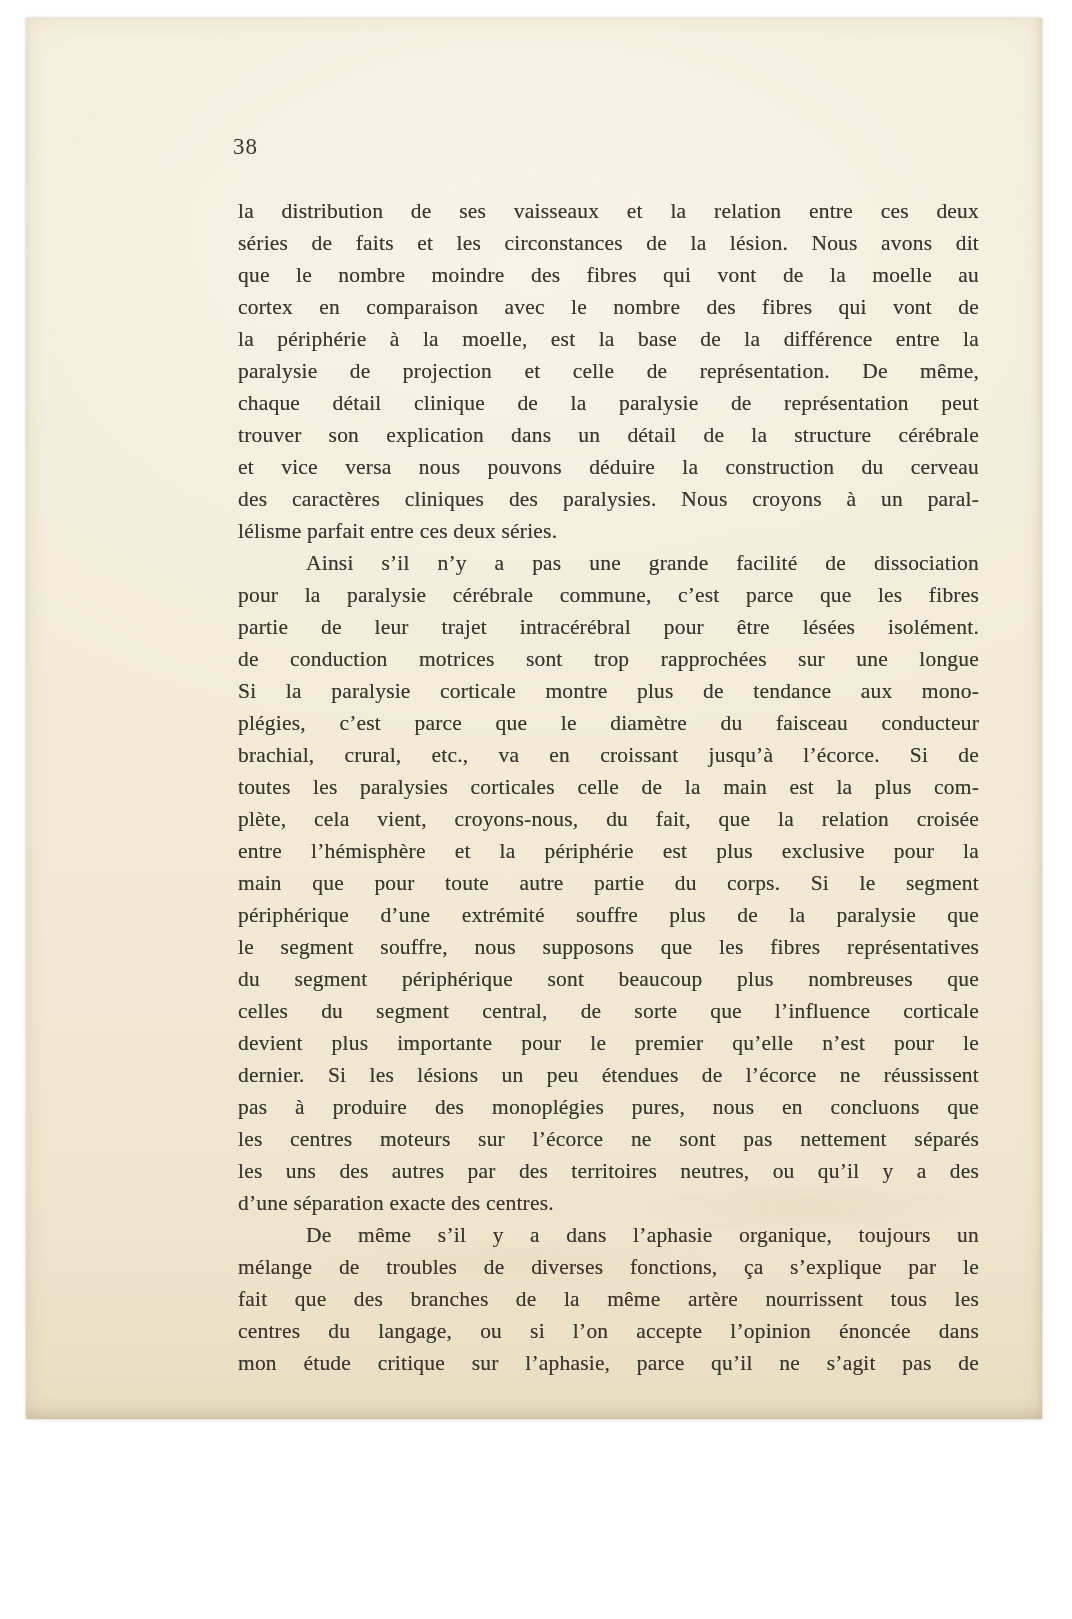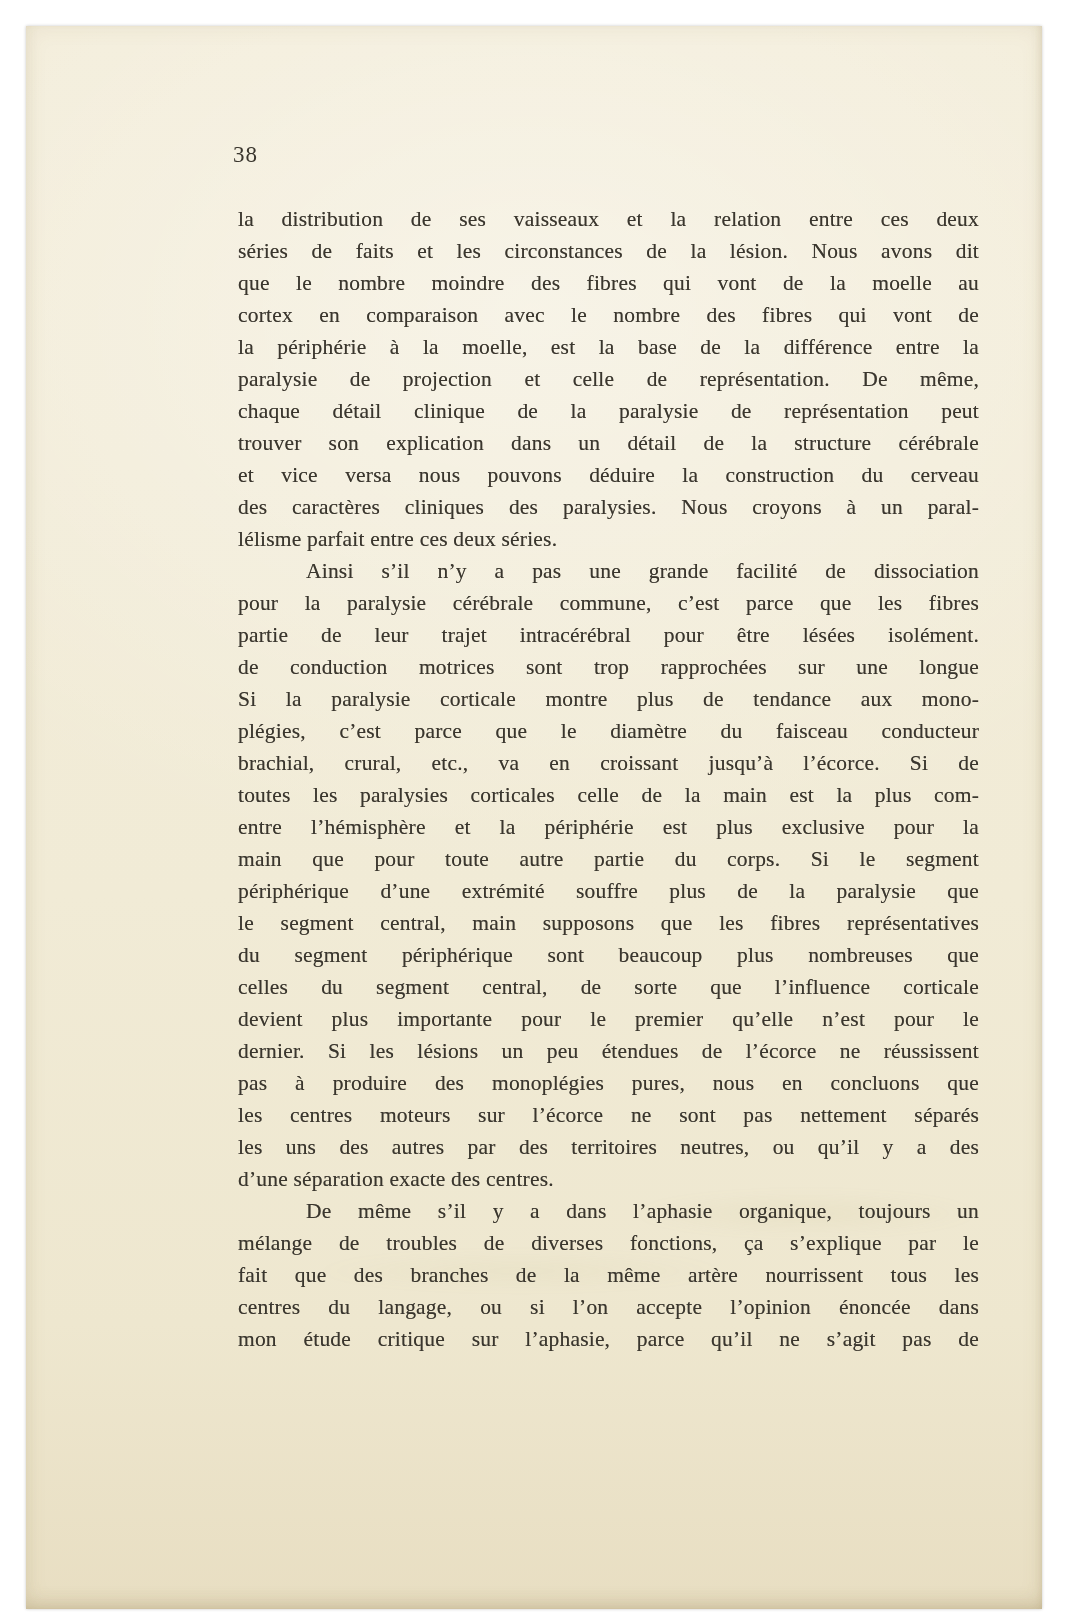--- a/index.html
+++ b/index.html
@@ -16,22 +16,22 @@
     overflow: hidden;
     font-family: "Liberation Serif", "DejaVu Serif", serif;
   }
   .scan-bg {
     position: relative;
     width: 1072px; height: 1619px;
     background: var(--bg);
   }
   .paper {
     position: absolute;
-    left: 26px; top: 26px;
-    width: 1016px; height: 1583px;
+    left: 26px; top: 18px;
+    width: 1016px; height: 1401px;
     background:
       radial-gradient(ellipse 120% 55% at 50% 18%, rgba(255,255,255,0.38), rgba(255,255,255,0) 65%),
       linear-gradient(180deg, var(--paper-top) 0%, var(--paper-mid) 55%, #eee7cf 82%, var(--paper-bottom) 100%);
     box-shadow:
       0 0 3px rgba(0,0,0,0.22),
       inset 0 0 22px rgba(140,115,60,0.10),
       inset -4px 0 10px -6px rgba(120,95,45,0.22),
       inset 0 -12px 22px -12px rgba(120,95,45,0.30);
     color: var(--ink);
   }
@@ -100,24 +100,25 @@
         <div class="line"><span class="">des caractères cliniques des paralysies. Nous croyons à un paral-</span></div>
         <div class="line no-just"><span class="">lélisme parfait entre ces deux séries.</span></div>
         <div class="line ind"><span class="">Ainsi s’il n’y a pas une grande facilité de dissociation</span></div>
         <div class="line"><span class="">pour la paralysie cérébrale commune, c’est parce que les fibres</span></div>
         <div class="line"><span class="">partie de leur trajet intracérébral pour être lésées isolément.</span></div>
         <div class="line"><span class="">de conduction motrices sont trop rapprochées sur une longue</span></div>
         <div class="line"><span class="">Si la paralysie corticale montre plus de tendance aux mono-</span></div>
         <div class="line"><span class="">plégies, c’est parce que le diamètre du faisceau conducteur</span></div>
         <div class="line"><span class="">brachial, crural, etc., va en croissant jusqu’à l’écorce. Si de</span></div>
         <div class="line"><span class="">toutes les paralysies corticales celle de la main est la plus com-</span></div>
+        <div class="line"><span class="">plète, cela vient, croyons-nous, du fait, que la relation croisée</span></div>
         <div class="line"><span class="">entre l’hémisphère et la périphérie est plus exclusive pour la</span></div>
         <div class="line"><span class="">main que pour toute autre partie du corps. Si le segment</span></div>
         <div class="line"><span class="">périphérique d’une extrémité souffre plus de la paralysie que</span></div>
-        <div class="line"><span class="">le segment central, main supposons que les fibres représentatives</span></div>
+        <div class="line"><span class="">le segment souffre, nous supposons que les fibres représentatives</span></div>
         <div class="line"><span class="">du segment périphérique sont beaucoup plus nombreuses que</span></div>
         <div class="line"><span class="">celles du segment central, de sorte que l’influence corticale</span></div>
         <div class="line"><span class="">devient plus importante pour le premier qu’elle n’est pour le</span></div>
         <div class="line"><span class="">dernier. Si les lésions un peu étendues de l’écorce ne réussissent</span></div>
         <div class="line"><span class="">pas à produire des monoplégies pures, nous en concluons que</span></div>
         <div class="line"><span class="">les centres moteurs sur l’écorce ne sont pas nettement séparés</span></div>
         <div class="line"><span class="">les uns des autres par des territoires neutres, ou qu’il y a des</span></div>
         <div class="line no-just"><span class="">d’une séparation exacte des centres.</span></div>
         <div class="line ind"><span class="">De même s’il y a dans l’aphasie organique, toujours un</span></div>
         <div class="line"><span class="">mélange de troubles de diverses fonctions, ça s’explique par le</span></div>

